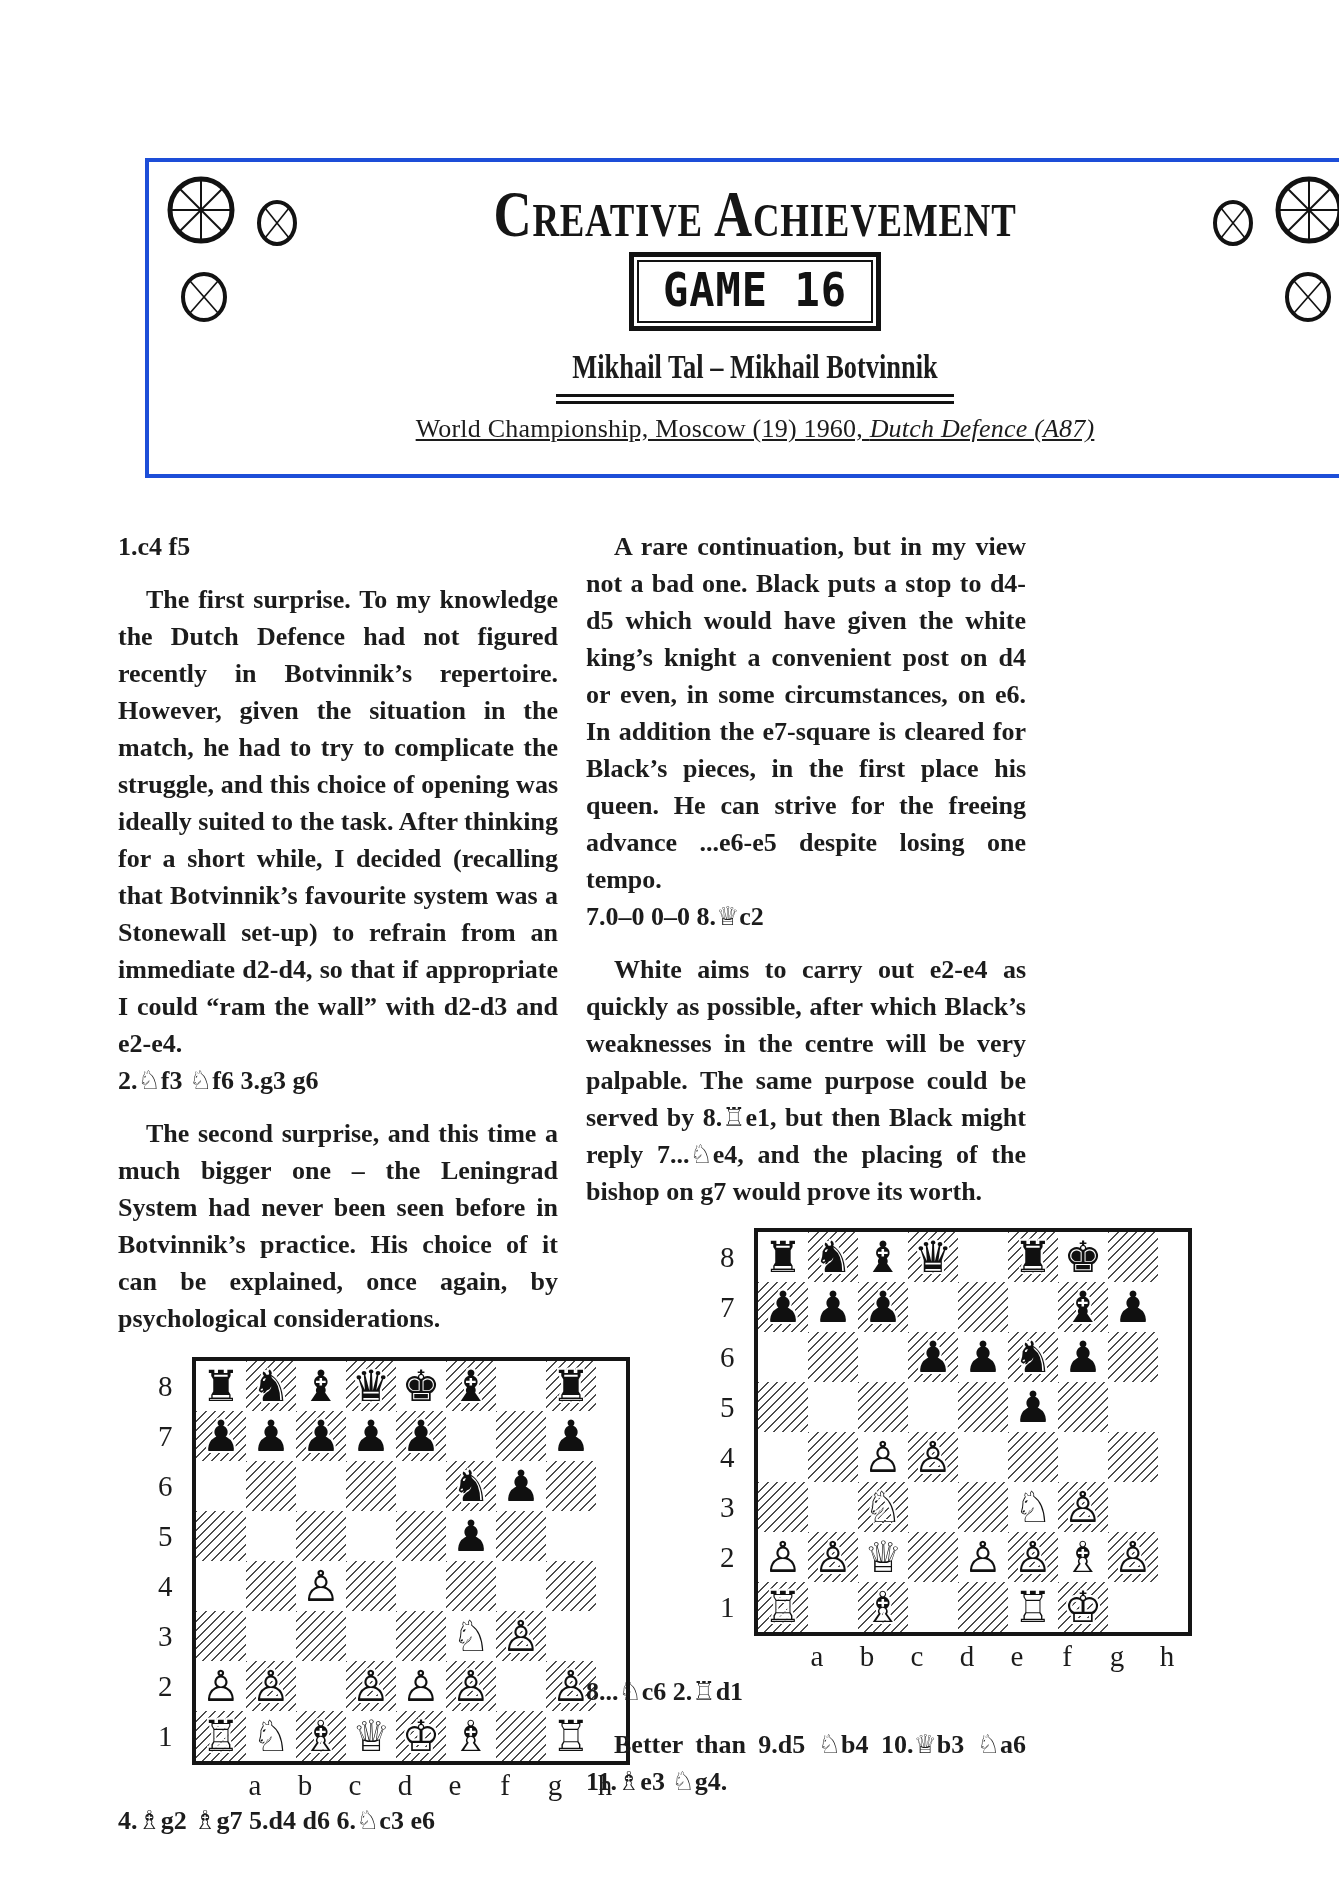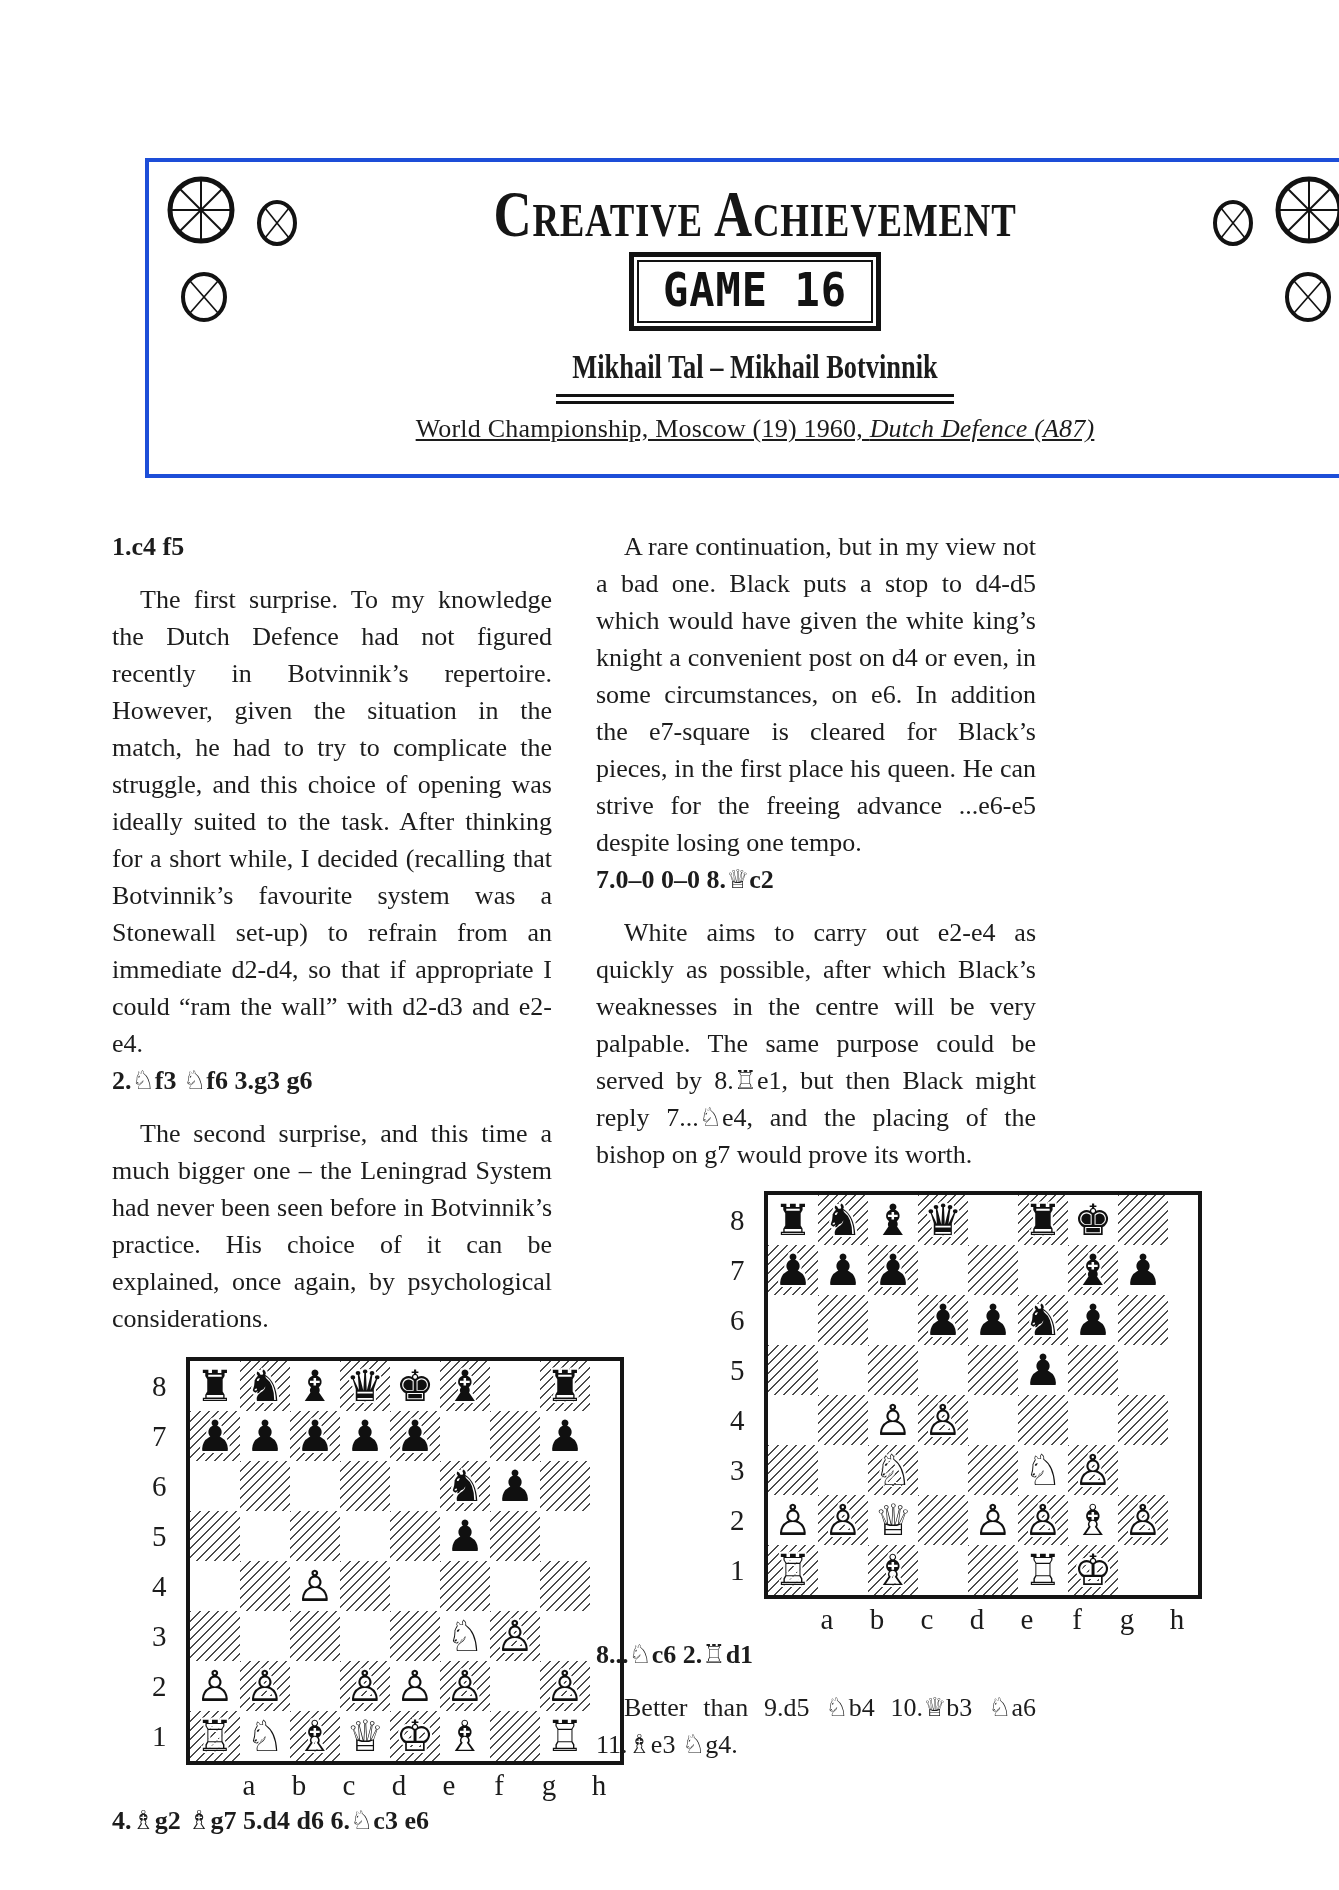--- a/index.html
+++ b/index.html
@@ -64,25 +64,25 @@
     height:4px;
   }
   .event-line{
     margin-top:10px;font-size:26px;letter-spacing:0.2px;text-decoration:underline;
   }
   .event-line em{font-style:italic;}
 
   
   .columns{
     position:absolute;left:118px;top:528px;width:912px;
-    display:flex;gap:44px;justify-content:center;
+    display:flex;gap:28px;
   }
   .col{width:440px;}
   .para,.move-heading{
-    font-size:26px;line-height:37px;text-align:justify;margin:0;
+    font-size:26px;line-height:37px;text-align:justify;margin:0;font-weight:bold;
   }
   .para.indent{text-indent:28px;margin-top:16px;}
   .move-heading{font-weight:bold;text-align:left;margin-top:0;}
   .move-heading.first{margin-top:0;}
   .para{margin-top:2px;}
 
   
   .diagram{margin-top:20px;width:-moz-fit-content;width:fit-content;}
   .diagram-left{margin-left:40px;}
   .diagram-right{margin-left:134px;margin-top:18px;}

